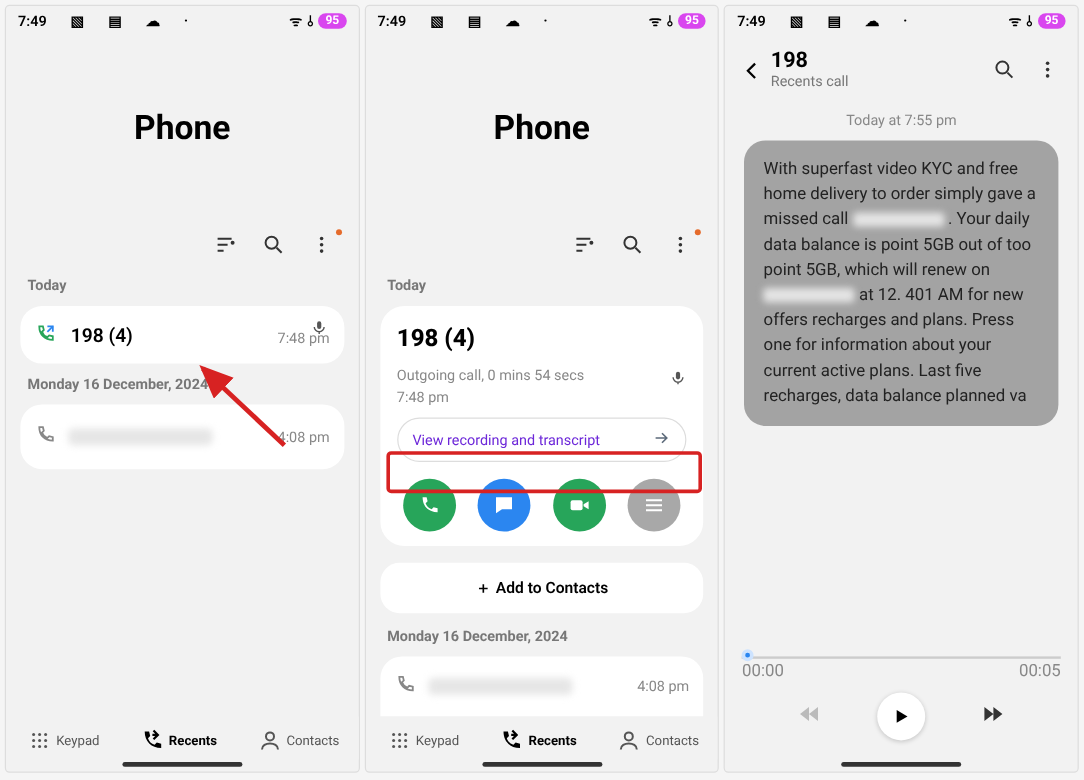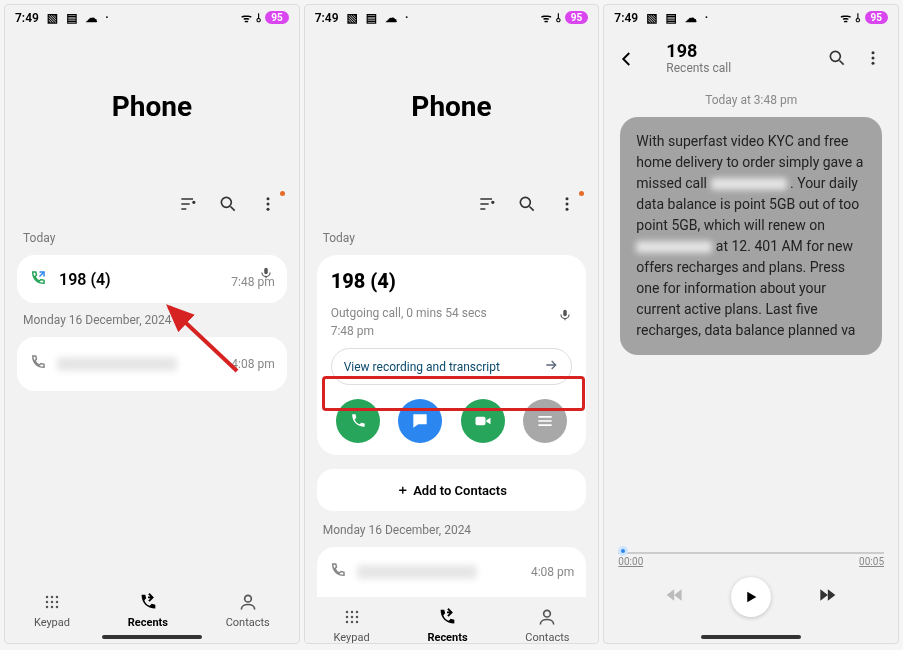--- a/index.html
+++ b/index.html
@@ -24,38 +24,38 @@
   }
   .status-bar {
     display: flex;
     justify-content: space-between;
     align-items: center;
     padding: 4px 10px;
     font-size: 12px;
     font-weight: 600;
     color: #000;
   }
-  .status-left { display: flex; align-items: center; gap: 8px; }
+  .status-left { display: flex; align-items: center; gap: 20px; }
   .status-right { display: flex; align-items: center; gap: 4px; }
   .battery-pill {
     background: #d946ef;
     color: #fff;
     border-radius: 10px;
     padding: 1px 6px;
     font-size: 10px;
     font-weight: 700;
   }
   .dot { font-size: 8px; }
 
   
   .rc-header {
     display: flex;
     align-items: center;
     padding: 10px 14px;
-    gap: 32px;
+    gap: 8px;
   }
   .back-btn { width: 16px; height: 16px; }
   .rc-title-block { flex: 1; }
   .rc-name { font-size: 18px; font-weight: 700; }
   .rc-sub { font-size: 12px; color: #777; }
   .icon-btn { width: 22px; height: 22px; display:flex; align-items:center; justify-content:center; }
   .rc-actions { display:flex; gap:14px; align-items:center; }
 
   
   .phone-title {
@@ -77,21 +77,21 @@
   }
   .orange-dot {
     width: 5px; height: 5px; border-radius: 50%; background: #e56b2b;
     position: absolute; top: -2px; right: 14px;
   }
 
   .section-label {
     font-size: 12px;
     color: #777;
     padding: 6px 18px;
-    font-weight: 400;
+    font-weight: 700;
   }
 
   .call-item {
     background: #fff;
     border-radius: 18px;
     margin: 4px 12px;
     padding: 14px 12px;
     display: flex;
     align-items: center;
     gap: 10px;
@@ -135,21 +135,21 @@
 
   .view-rec-btn {
     border: 1px solid #ddd;
     border-radius: 20px;
     padding: 8px 12px;
     margin-top: 8px;
     display: flex;
     align-items: center;
     justify-content: space-between;
     font-size: 12px;
-    color: #0c4a6e;
+    color: #6d28d9;
   }
 
   .highlight-box {
     position: absolute;
     border: 3px solid #d72222;
     border-radius: 4px;
     pointer-events: none;
   }
 
   .action-circles {
@@ -177,21 +177,21 @@
 
   
   .bottom-nav {
     margin-top: auto;
     display: flex;
     justify-content: space-around;
     align-items: center;
     padding: 8px 0 4px;
     background: #f2f2f2;
   }
-  .nav-item { display:flex; flex-direction:column; align-items:center; gap:2px; font-size:11px; color:#555; }
+  .nav-item { display:flex; flex-direction:row; align-items:center; gap:2px; font-size:11px; color:#555; }
   .nav-item.active { font-weight:700; color:#000; }
   .nav-icon-wrap { width:24px; height:24px; display:flex; align-items:center; justify-content:center; }
   .home-indicator {
     width: 100px; height: 4px; background: #333; border-radius: 2px;
     margin: 2px auto 4px;
   }
 
   
   .rc-timestamp {
     text-align:center; font-size:12px; color:#888; margin: 8px 0 10px;
@@ -214,21 +214,21 @@
     margin-top: auto;
     padding: 6px 14px 6px;
   }
   .seek-track {
     height: 2px; background:#ccc; position:relative; margin-bottom:2px;
   }
   .seek-dot {
     width:10px; height:10px; border-radius:50%; background:#2b86f0; border:3px solid #cde3ff;
     position:absolute; left:0; top:-6px;
   }
-  .seek-labels { display:flex; justify-content:space-between; font-size:10px; color:#888;text-decoration:underline; }
+  .seek-labels { display:flex; justify-content:space-between; font-size:14px; color:#888; }
   .controls {
     display:flex; justify-content:center; align-items:center; gap:46px; margin:10px 0;
   }
   .play-btn {
     width:40px; height:40px; border-radius:50%; background:#fff; box-shadow:0 1px 4px rgba(0,0,0,0.2);
     display:flex; align-items:center; justify-content:center;
   }
 
   
   .red-arrow {
@@ -550,21 +550,21 @@
       <span class="icon-btn">
         <svg viewBox="0 0 24 24" width="18" height="18" fill="#333">
             <circle cx="12" cy="5" r="2"></circle>
             <circle cx="12" cy="12" r="2"></circle>
             <circle cx="12" cy="19" r="2"></circle>
           </svg>
       </span>
     </div>
   </div>
 
-  <div class="rc-timestamp">Today at 3:48 pm</div>
+  <div class="rc-timestamp">Today at 7:55 pm</div>
 
   <div class="bubble">
     <span>With superfast video KYC and free home delivery to order simply gave a missed call</span>
     <span class="inline-blur"></span>
     <span>. Your daily data balance is point 5GB out of too point 5GB, which will renew on</span>
     <span class="inline-blur"></span>
     <span>at 12. 401 AM for new offers recharges and plans. Press one for information about your current active plans. Last five recharges, data balance planned va</span>
   </div>
 
   <div class="player">

